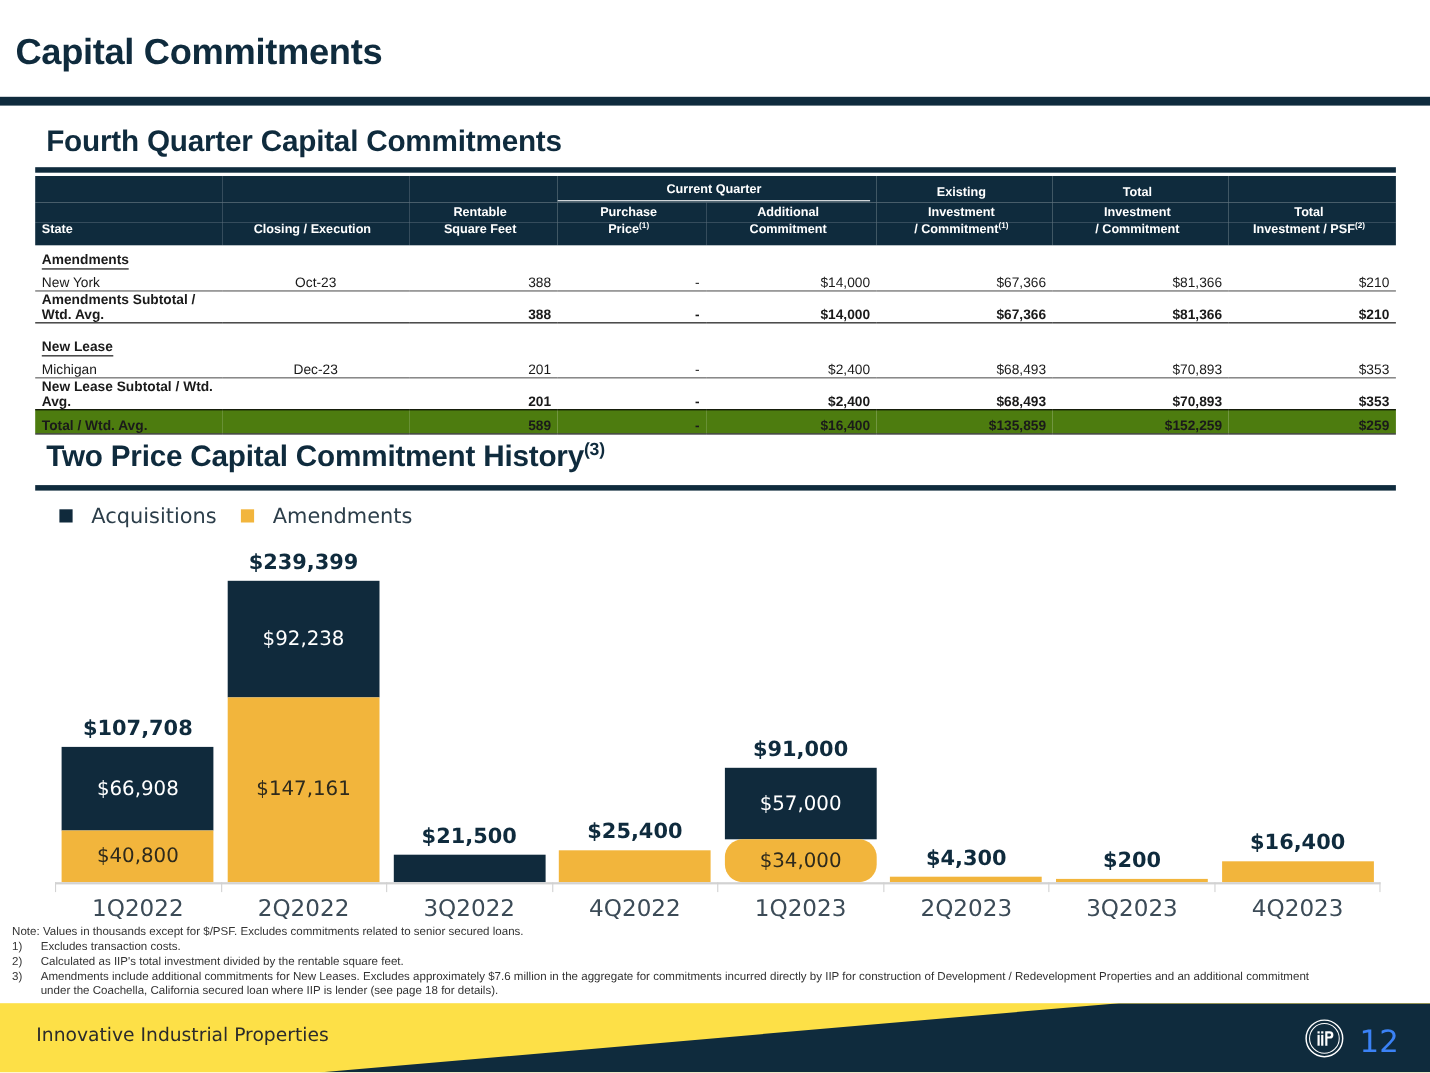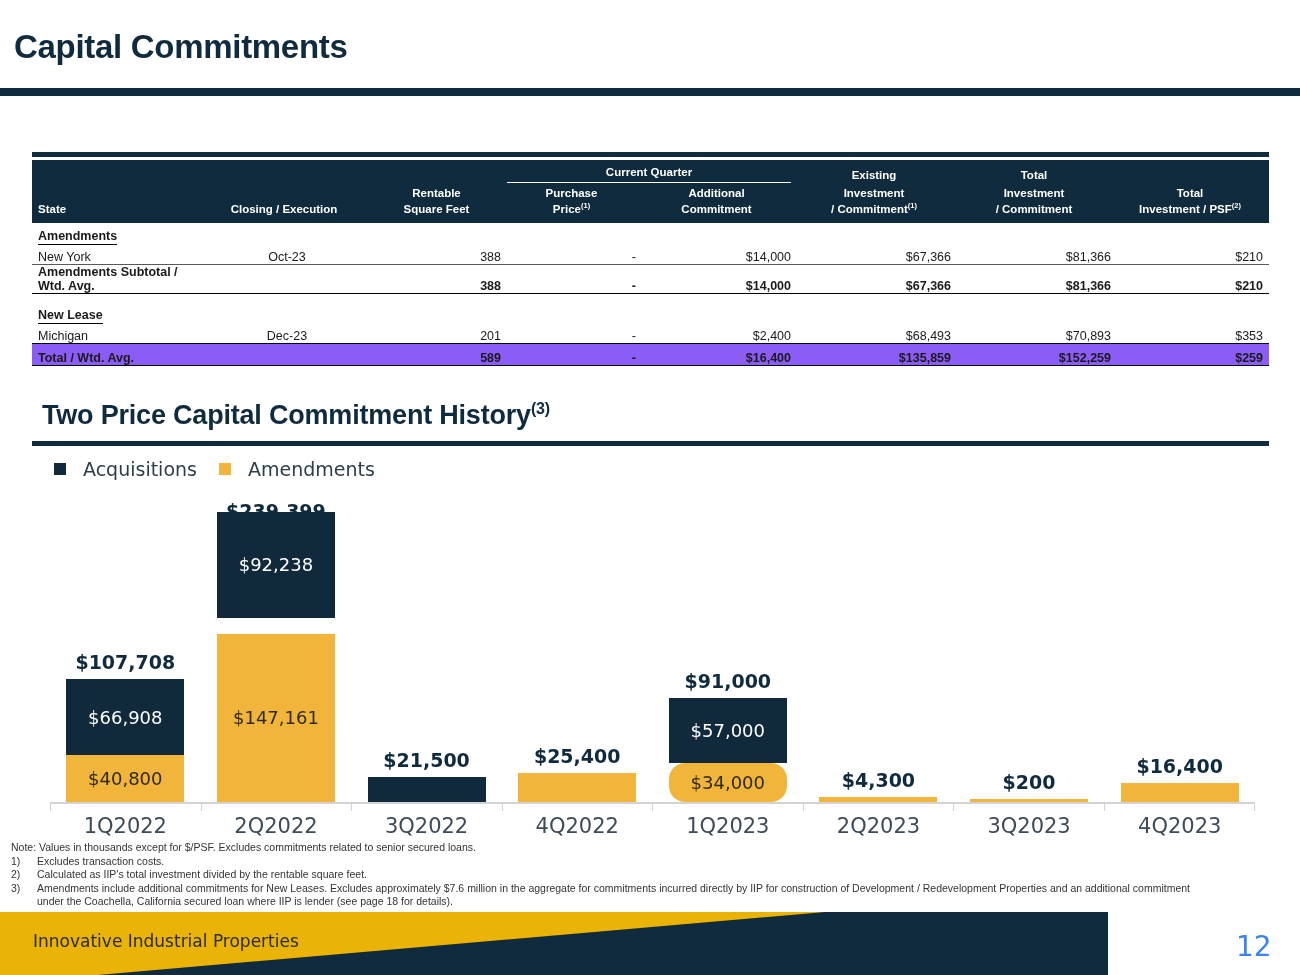--- a/index.html
+++ b/index.html
@@ -122,21 +122,21 @@
   tr.subtotal td {
     font-weight: bold;
     border-top: 1.3px solid #585858;
     border-bottom: 1.3px solid #000000;
     height: 22px;
   }
   tr.spacer td { height: 9px; border: none; }
 
   tr.grandtotal td {
     font-weight: bold;
-    background: #8b5cf6;
+    background: #4d7c0f;
     border-top: 1.3px solid #000000;
     border-bottom: 1.3px solid #000000;
     height: 22px;
   }
 
   
   .chart-area {
     position: absolute;
     left: 32px;
     top: 452px;
@@ -179,21 +179,21 @@
   .bar-slot {
     flex: 1 1 0;
     position: relative;
     height: 100%;
   }
   .bar-stack {
     position: absolute;
     bottom: 0;
     left: 50%;
     transform: translateX(-50%);
-    width: 118px;
+    width: 138px;
     display: flex;
     flex-direction: column;
     justify-content: space-between;
   }
   .seg {
     width: 100%;
     display: flex;
     align-items: center;
     justify-content: center;
     font-size: 18px;
@@ -269,23 +269,23 @@
   .fn-num { width: 26px; flex: 0 0 26px; }
   .fn-txt { flex: 1; }
   .fn-note { margin-bottom: 1px; }
   .fn-indent { padding-left: 26px; }
 
   
   .footer {
     position: absolute;
     left: 0;
     top: 912px;
-    width: 1108px;
+    width: 1300px;
     height: 63px;
-    background: #eab308;
+    background: #fde047;
     overflow: hidden;
   }
   .footer-wedge {
     position: absolute;
     right: 0;
     top: 0;
     width: 1010px;
     height: 63px;
     background: #0F2B3D;
     clip-path: polygon(100% 0, 100% 100%, 0 100%, 72% 0);
@@ -315,20 +315,21 @@
   }
 </style>
 </head>
 <body>
 
 <div class="slide">
 
   <div class="slide-title">Capital Commitments</div>
   <div class="title-rule"></div>
 
+  <div class="section-heading" id="heading-fourth-quarter">Fourth Quarter Capital Commitments</div>
   <div class="section-rule" id="rule-fourth-quarter"></div>
 
   <table class="cc-table">
     <colgroup>
       <col style="width:170px">
         <col style="width:170px">
         <col style="width:135px">
       <col style="width:135px">
         <col style="width:155px">
         <col style="width:160px">
@@ -421,20 +422,30 @@
           <td></td>
         <td></td>
           <td></td>
         <td></td>
           <td></td>
         <td></td>
       </tr>
       <tr>
         <td class="left">Michigan</td>
         <td class="ctr">Dec-23</td>
+        <td>201</td>
+        <td>-</td>
+        <td>$2,400</td>
+        <td>$68,493</td>
+        <td>$70,893</td>
+        <td>$353</td>
+      </tr>
+      <tr class="subtotal">
+        <td class="left">New Lease Subtotal / Wtd. Avg.</td>
+        <td class="ctr"></td>
         <td>201</td>
         <td>-</td>
         <td>$2,400</td>
         <td>$68,493</td>
         <td>$70,893</td>
         <td>$353</td>
       </tr>
 
       <tr class="grandtotal">
         <td class="left">Total / Wtd. Avg.</td>
@@ -468,21 +479,21 @@
           <div class="bar-slot">
             <div class="bar-stack">
               <div class="seg acq" style="height: 76.5784px;">$66,908</div>
               <div class="seg amd" style="height: 46.6969px;">$40,800</div>
             </div>
             <div class="bar-total" style="bottom: 129.275px;">$107,708</div>
           </div>
           <div class="bar-slot">
             <div class="bar-stack">
               <div class="seg acq" style="height: 105.569px;">$92,238</div>
-              <div class="seg amd" style="height: 168.431px; margin-top: 16px;">$147,161</div>
+              <div class="seg amd" style="height: 168.431px;">$147,161</div>
             </div>
             <div class="bar-total" style="bottom: 280px;">$239,399</div>
           </div>
           <div class="bar-slot">
             <div class="bar-stack">
               <div class="seg acq" style="height: 24.6075px;"></div>
             </div>
             <div class="bar-total" style="bottom: 30.6075px;">$21,500</div>
           </div>
           <div class="bar-slot">

